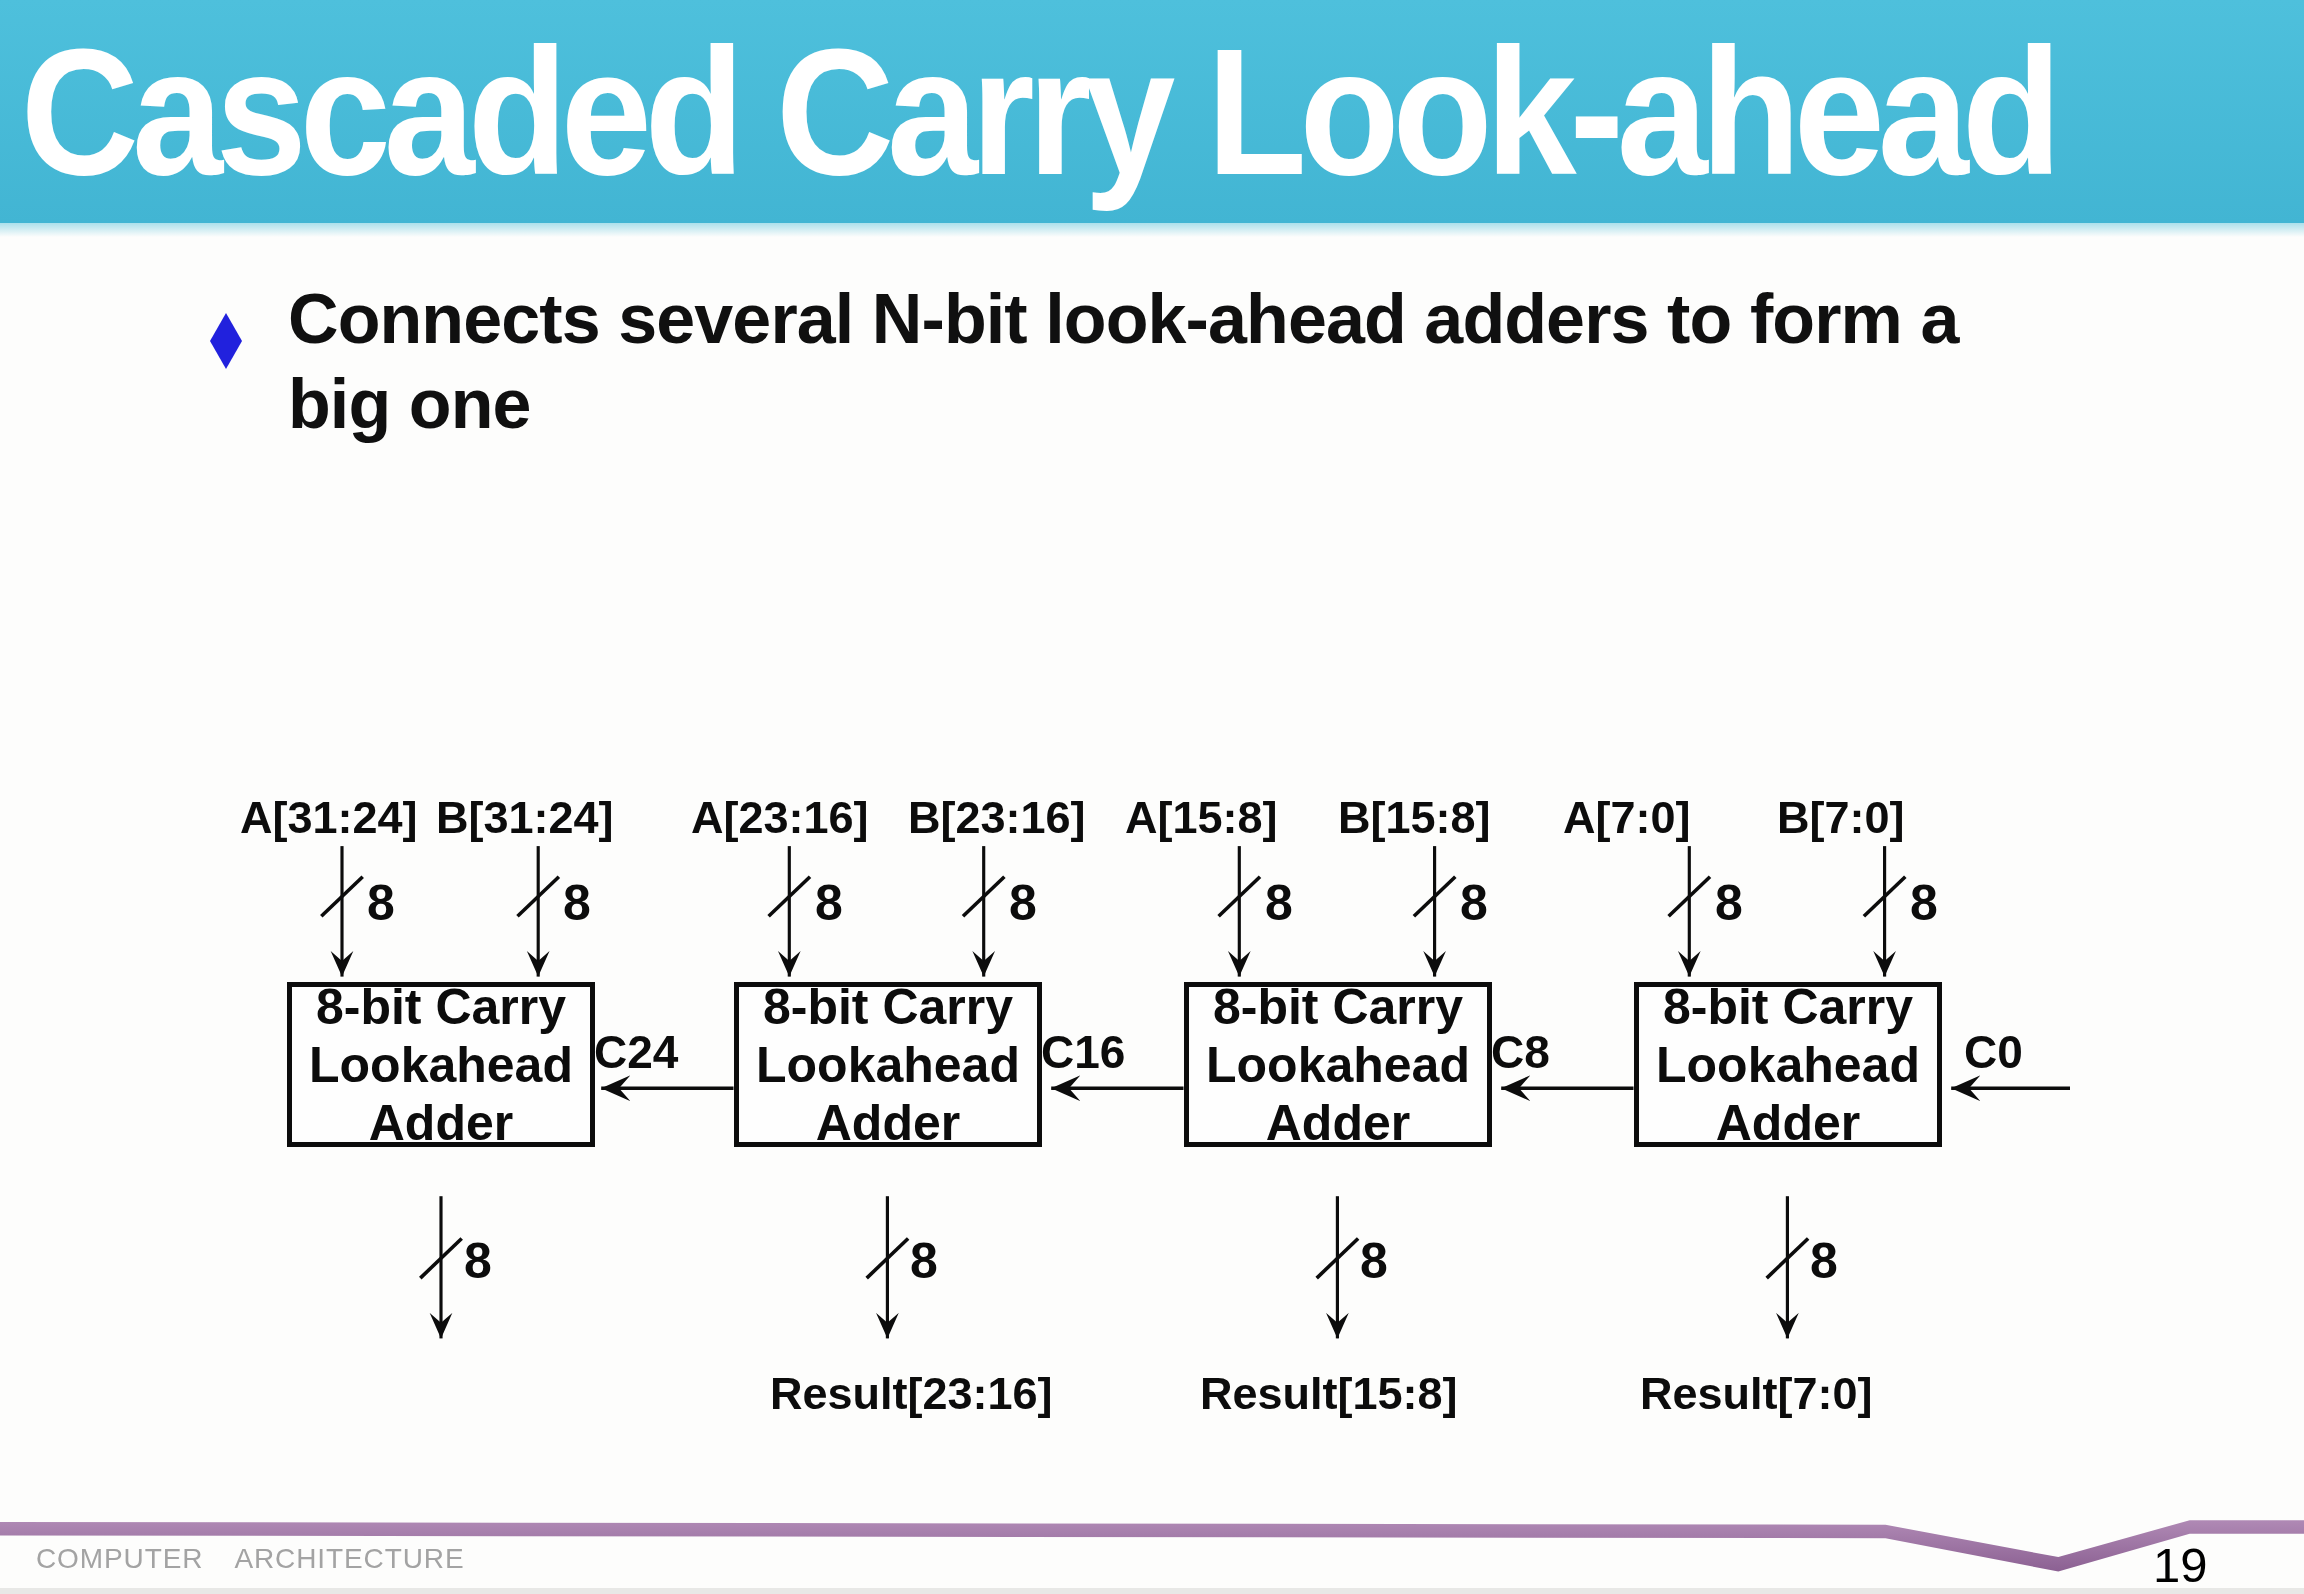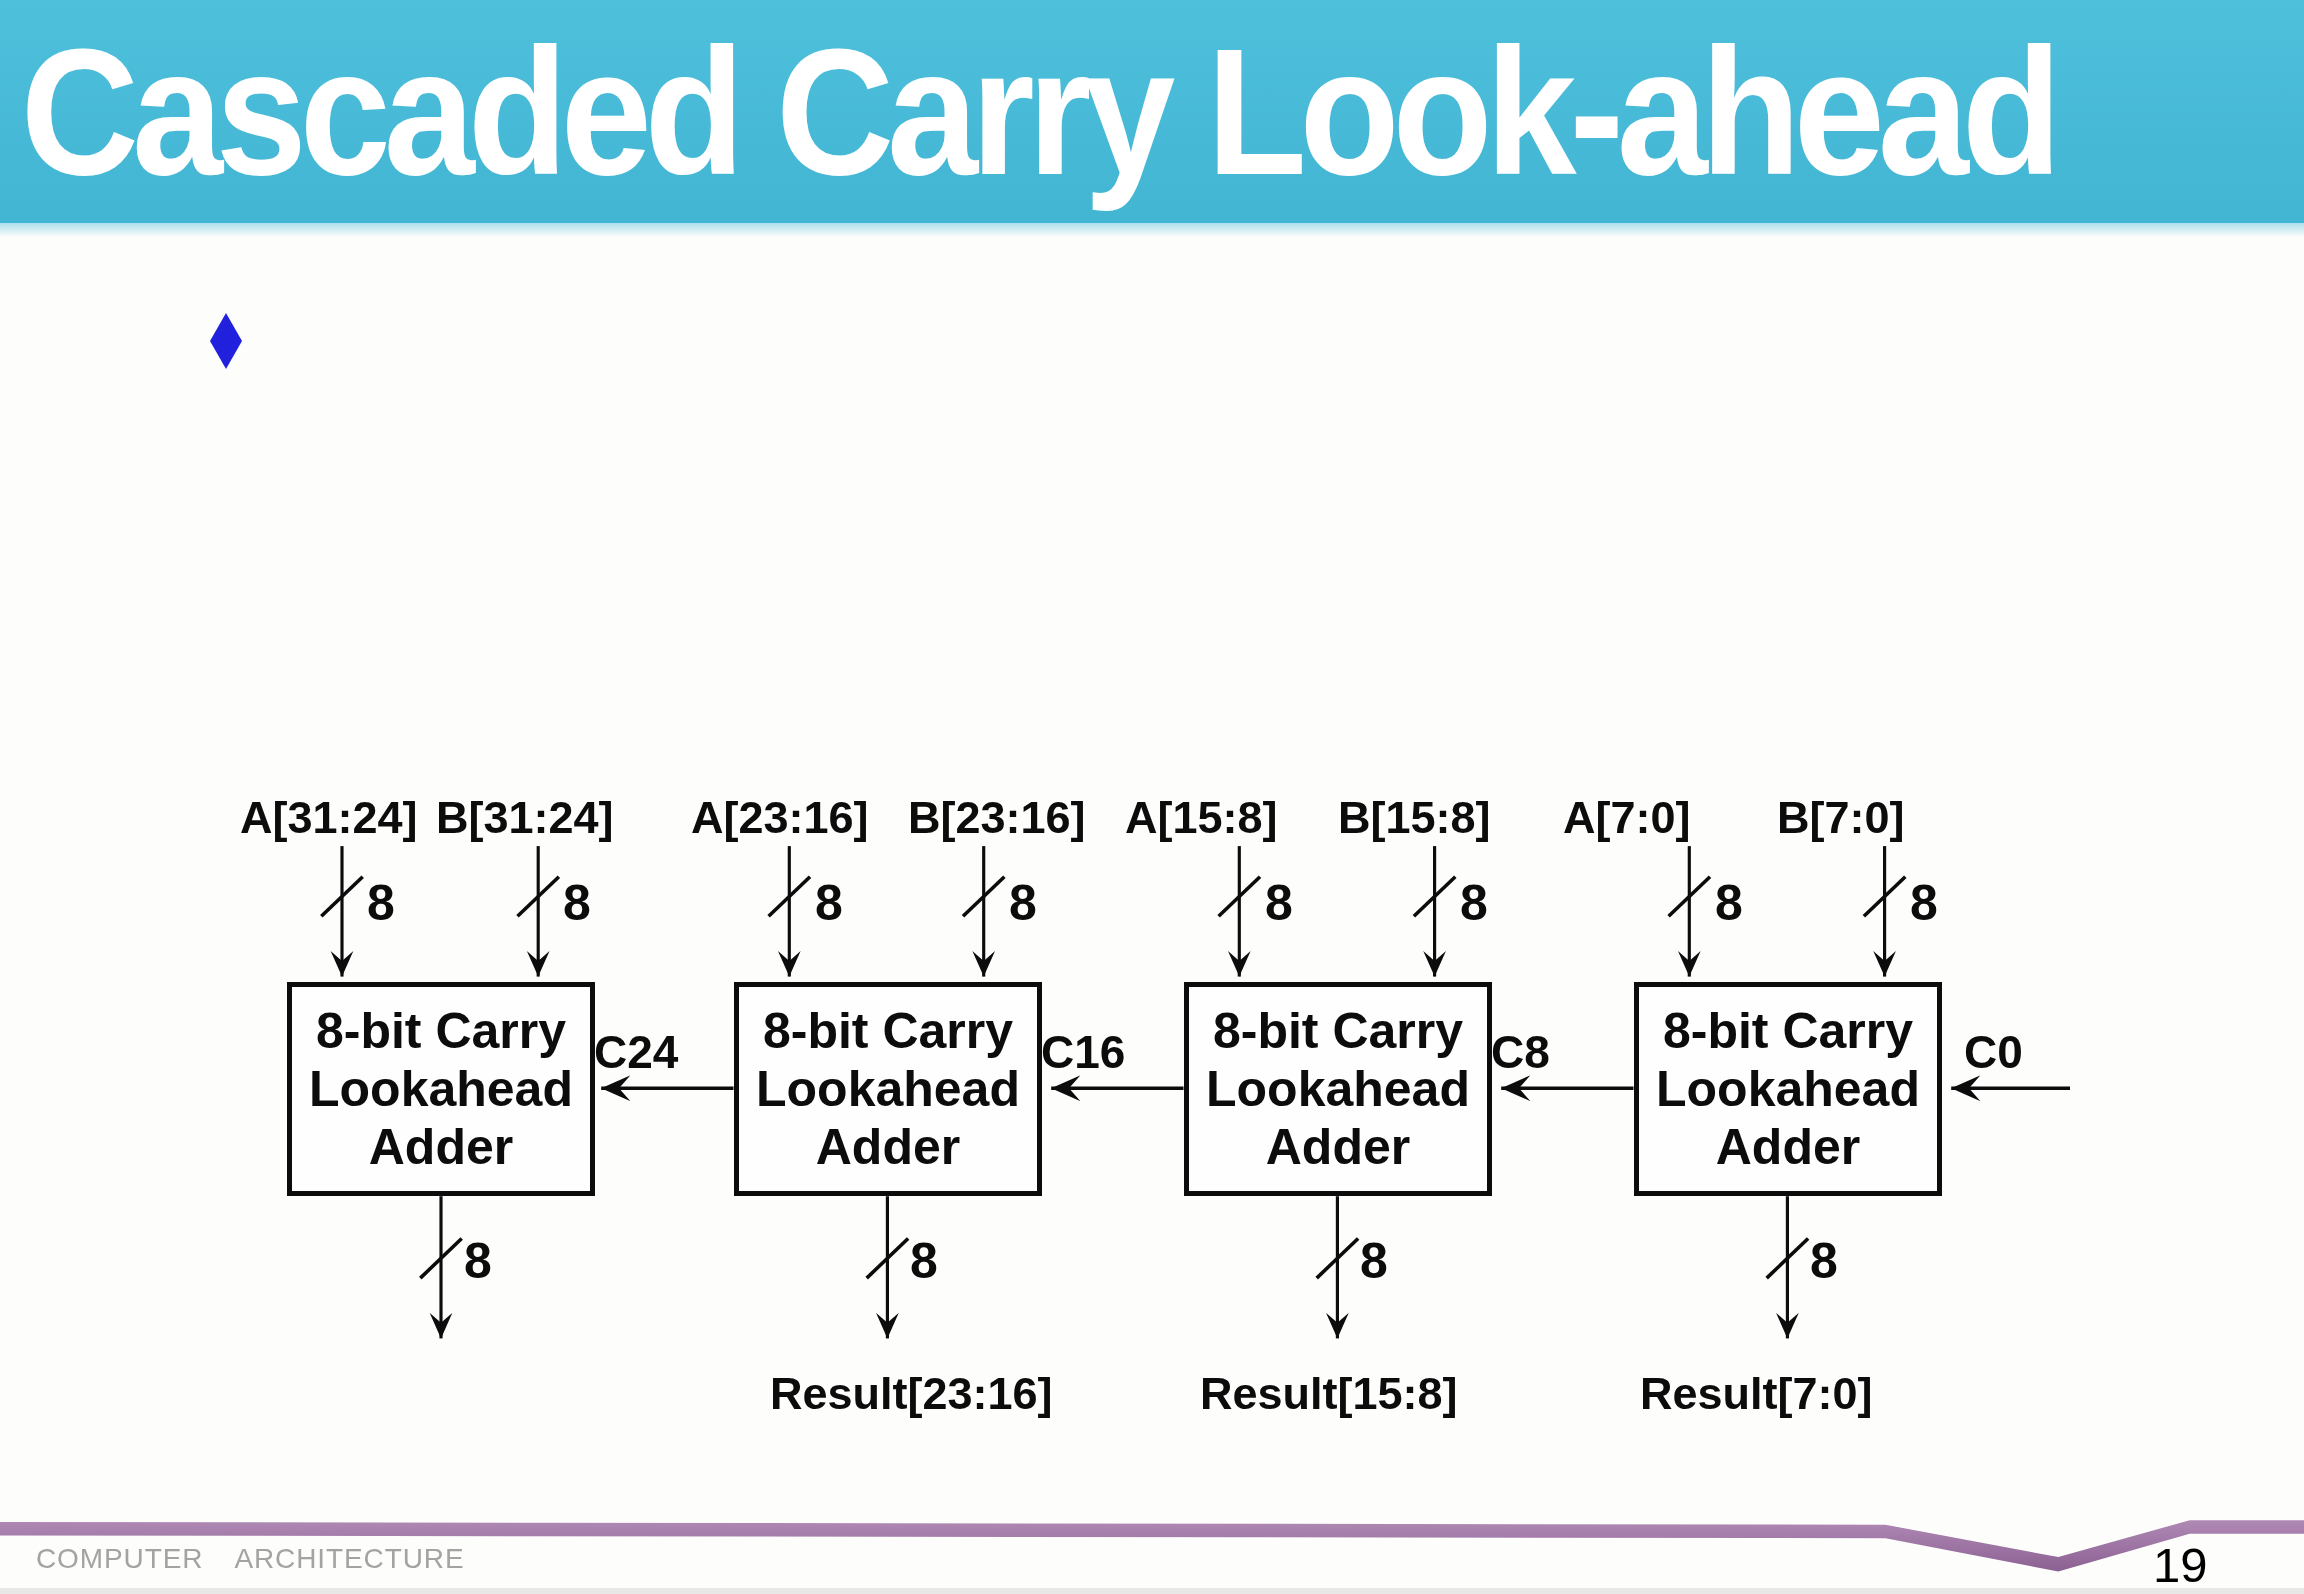--- a/index.html
+++ b/index.html
@@ -18,41 +18,45 @@
   .diamond{left:210px;top:313px;width:32px;height:56px;background:#2121dd;
            clip-path:polygon(50% 0,100% 50%,50% 100%,0 50%);}
   .bullet-text{left:288px;top:277px;width:1962px;font-size:70px;font-weight:bold;
                line-height:85px;color:#101010;letter-spacing:-0.9px;}
   
   .lbl{font-weight:bold;color:#0c0c0c;white-space:nowrap;}
   .io-lbl{font-size:45px;line-height:47px;width:270px;}
   .bus8{font-size:50px;line-height:50px;width:54px;}
   .carry-lbl{font-size:46px;line-height:48px;width:144px;}
   .result-lbl{font-size:45px;line-height:47px;width:360px;}
-  .adder-box{width:308px;height:214px;border:5.4px solid #0c0c0c;background:#fefefe;
+  .adder-box{width:308px;height:165px;border:5.4px solid #0c0c0c;background:#fefefe;
              box-sizing:border-box;display:flex;flex-direction:column;justify-content:center;}
   .adder-box div{font-size:50px;line-height:58px;font-weight:bold;color:#0c0c0c;text-align:center;}
   
   .univ{left:38px;top:1481px;font-size:34px;color:#9b9b9b;word-spacing:14.4px;white-space:nowrap;}
   .course{left:36px;top:1543px;font-size:28px;color:#a3a3a3;letter-spacing:0.9px;white-space:nowrap;}
   .course span{margin-right:31px;}
   .pageno{left:2153px;top:1537px;font-size:49px;color:#000;}
   .bottom-strip{left:0;top:1588px;width:2304px;height:7.2px;background:#e8e8e6;}
 </style>
 </head>
 <body>
 
 <div class="slide">
 
   <div class="abs title-bar">
     <div class="title-text">Cascaded Carry Look-ahead</div>
   </div>
   <div class="abs title-fade"></div>
 
   <div class="abs diamond"></div>
+  <div class="abs bullet-text">
+    <div>Connects several N-bit look-ahead adders to form a</div>
+    <div>big one</div>
+  </div>
 
   <svg class="abs" style="left:0;top:0" width="2304" height="1595" viewBox="0 0 2560 1772">
     <defs>
       <marker id="ah" viewBox="0 0 10 10" refX="9" refY="5" markerWidth="9" markerHeight="9" orient="auto" markerUnits="strokeWidth">
         <path d="M0,1 L9,5 L0,9 L3.5,5 Z" fill="#0c0c0c"></path>
       </marker>
     </defs>
 
     <line x1="380" y1="940" x2="380" y2="1085" stroke="#0c0c0c" stroke-width="3.5" marker-end="url(#ah)"></line>
     <line x1="598" y1="940" x2="598" y2="1085" stroke="#0c0c0c" stroke-width="3.5" marker-end="url(#ah)"></line>

